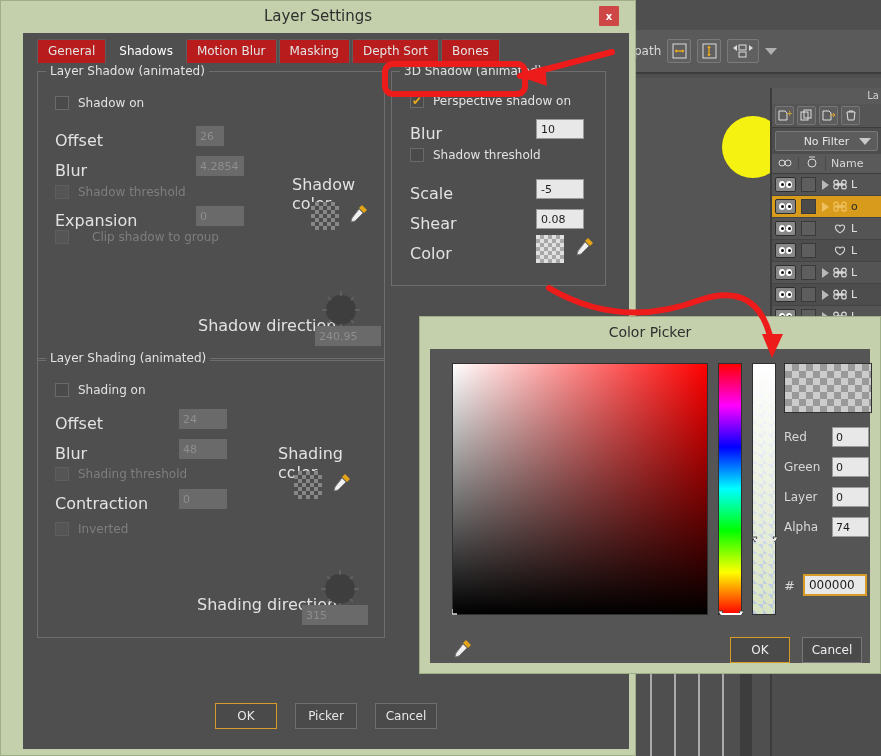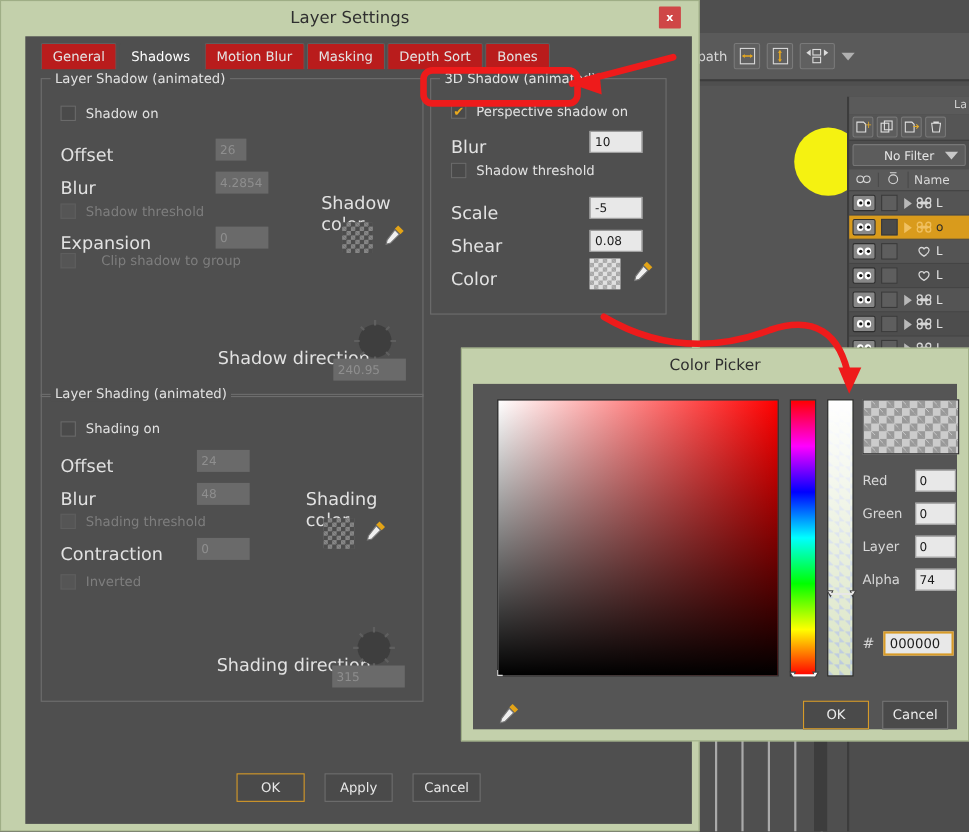--- a/index.html
+++ b/index.html
@@ -503,21 +503,21 @@
               <line x1="23" y1="35" x2="23" y2="40"></line>
             <line x1="4" y1="21" x2="9" y2="21"></line>
               <line x1="37" y1="21" x2="42" y2="21"></line>
             <line x1="10" y1="8" x2="13" y2="11"></line>
               <line x1="33" y1="31" x2="36" y2="34"></line>
             <line x1="36" y1="8" x2="33" y2="11"></line>
               <line x1="13" y1="31" x2="10" y2="34"></line>
           </g>
         </svg>
       </div>
-      <div class="field" style="position:absolute;left:265px;top:254px;width:66px;">240.95</div>
+      <div class="field" style="position:absolute;left:277px;top:254px;width:66px;">240.95</div>
     </div>
 
     <div class="groupbox" style="left:368px; top:38px; width:215px; height:215px;">
       <div class="gb-legend">3D Shadow (animated)</div>
 
       <div class="row" style="position:absolute;left:18px;top:22px;gap:9px;">
         <span class="cbx on"></span>
         <span class="lbl">Perspective shadow on</span>
       </div>
 
@@ -591,21 +591,21 @@
             <line x1="36" y1="8" x2="33" y2="11"></line>
               <line x1="13" y1="31" x2="10" y2="34"></line>
           </g>
         </svg>
       </div>
       <div class="field" style="position:absolute;left:264px;top:246px;width:66px;">315</div>
     </div>
 
     <div class="btnrow">
       <div class="dlgbtn primary">OK</div>
-      <div class="dlgbtn">Apply</div>
+      <div class="dlgbtn">Picker</div>
       <div class="dlgbtn">Cancel</div>
     </div>
   </div>
 </div>
 
 <div id="color-picker">
   <div class="cp-title">Color Picker</div>
   <div class="cp-body">
 
     <div class="sv-box">

